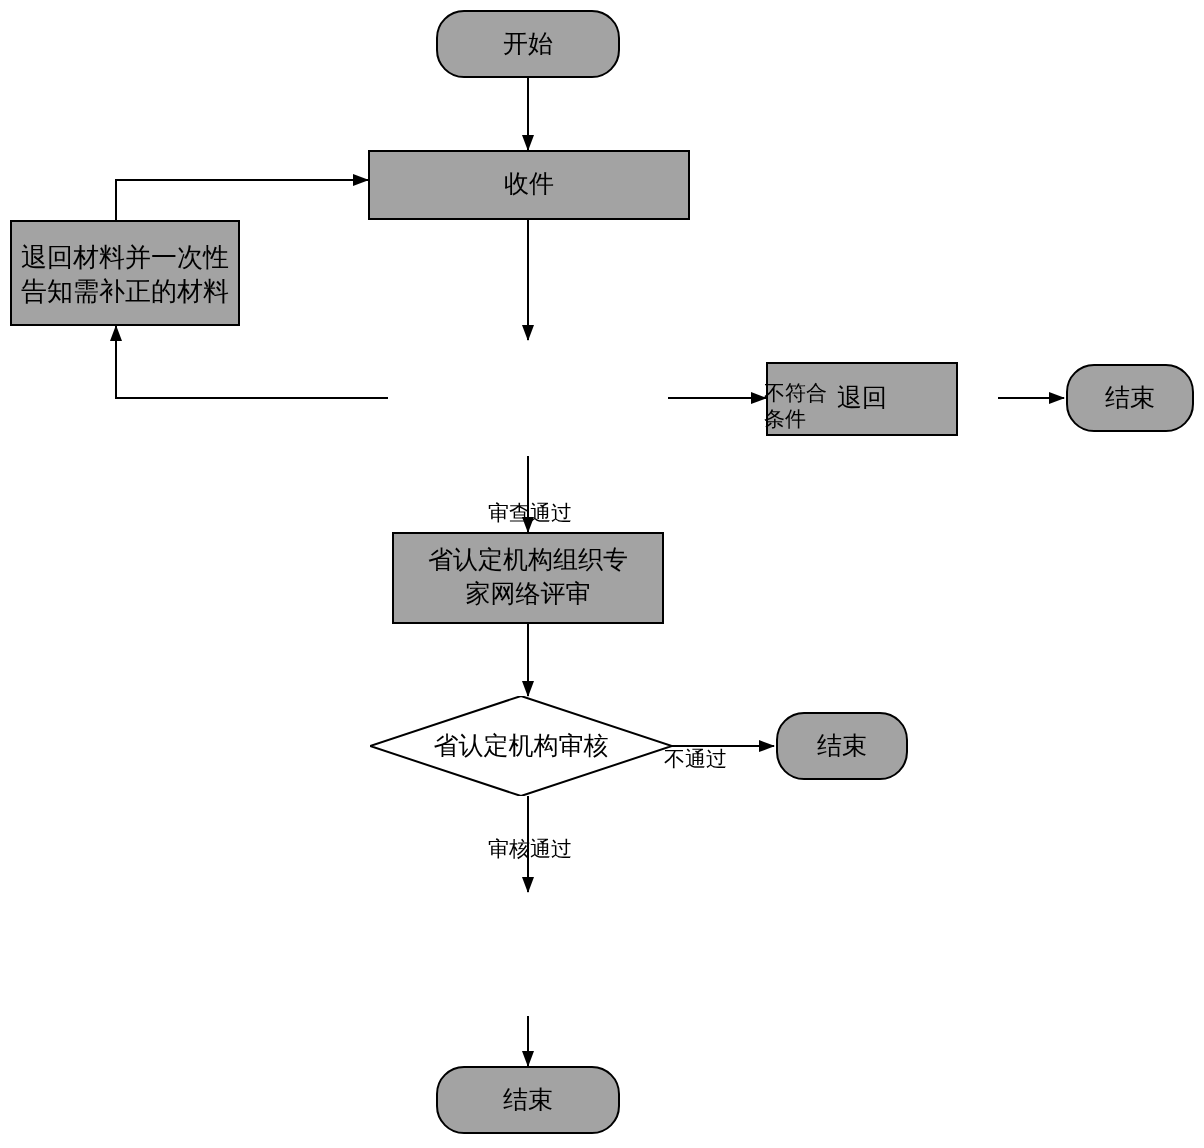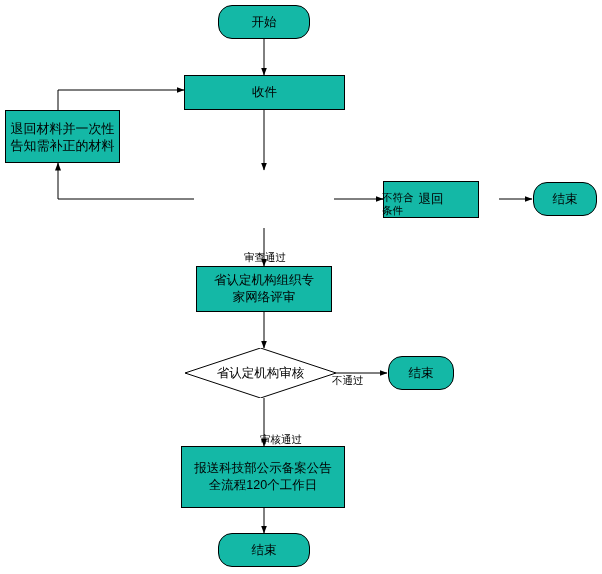--- a/index.html
+++ b/index.html
@@ -20,21 +20,21 @@
   .node {
     position: absolute;
     box-sizing: border-box;
     display: flex;
     align-items: center;
     justify-content: center;
     text-align: center;
     color: #000;
     font-size: 12.5px;
     line-height: 17px;
-    background: #14b8a6;
+    background: #a3a3a3;
     border: 1px solid #000000;
   }
   .rect {
     border-radius: 0;
   }
   .terminal {
     border-radius: 14px;
   }
   .diamond-wrap {
     position: absolute;
@@ -144,40 +144,36 @@
     <svg class="diamond-shape" width="151" height="50" xmlns="http://www.w3.org/2000/svg">
       <polygon points="75.5,0 151,25 75.5,50 0,25" fill="#ffffff" stroke="#000000" stroke-width="1"></polygon>
     </svg>
     <div class="diamond-label">省认定机构审核</div>
   </div>
 
   <div class="node terminal" style="left:388px; top:356px; width:66px; height:34px;">
     <span>结束</span>
   </div>
 
-  <div class="node rect" style="left:181px; top:446px; width:164px; height:62px;">
-    <span class="lbl-break">报送科技部公示备案公告
-全流程120个工作日</span>
-  </div>
 
   <div class="node terminal" style="left:218px; top:533px; width:92px; height:34px;">
     <span>结束</span>
   </div>
 
 
   <div class="edge-label" style="left:228px; top:238px; width:74px;">
     <span>审查通过</span>
   </div>
 
   <div class="edge-label" style="left:340px; top:178px; width:48px; text-align:left;margin-left:42px;">
     <span>不符合
 条件</span>
   </div>
 
   <div class="edge-label" style="left:332px; top:361px; width:42px; text-align:left;">
     <span>不通过</span>
   </div>
 
-  <div class="edge-label" style="left:228px; top:420px; width:74px;text-align:right;">
+  <div class="edge-label" style="left:228px; top:406px; width:74px;">
     <span>审核通过</span>
   </div>
 
 </div>
 
 </body></html>

